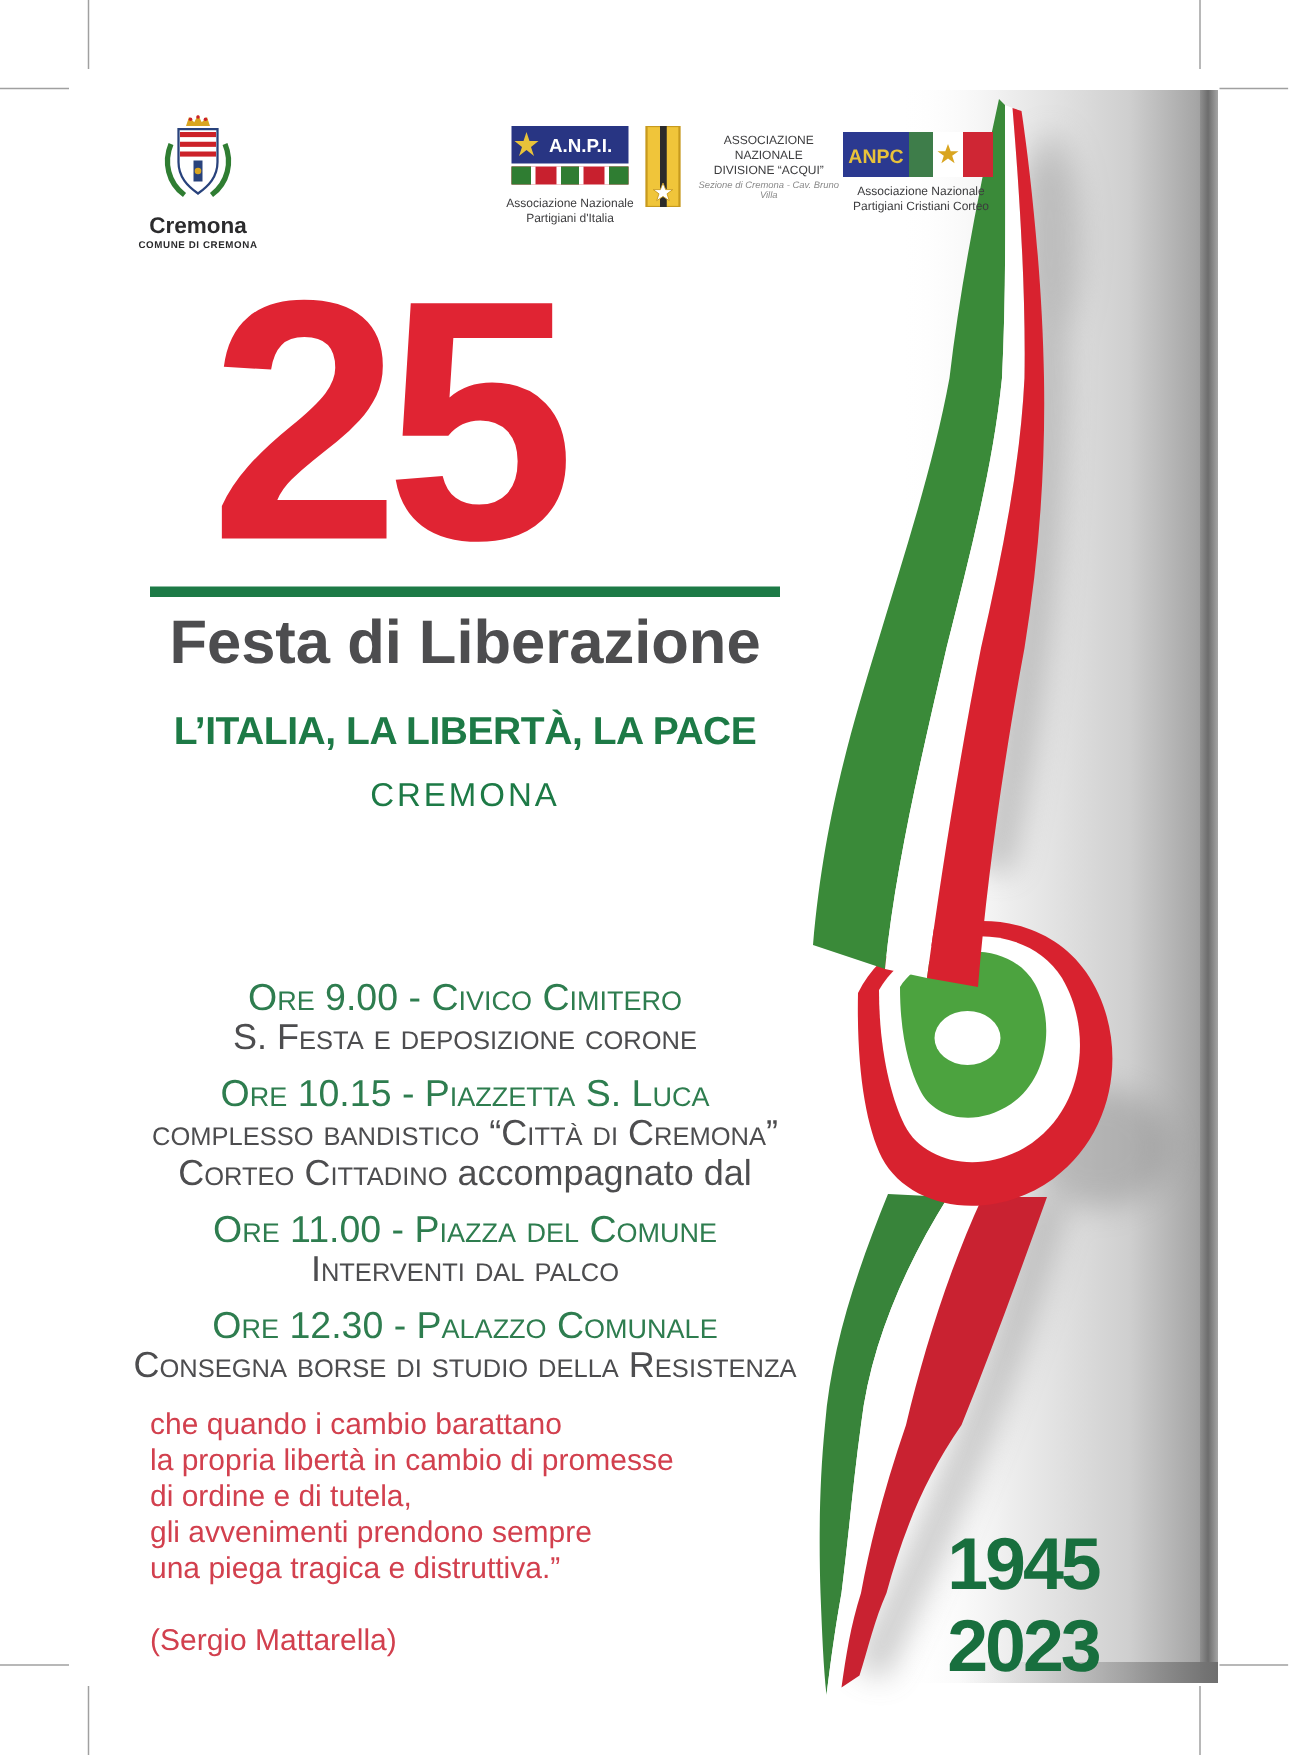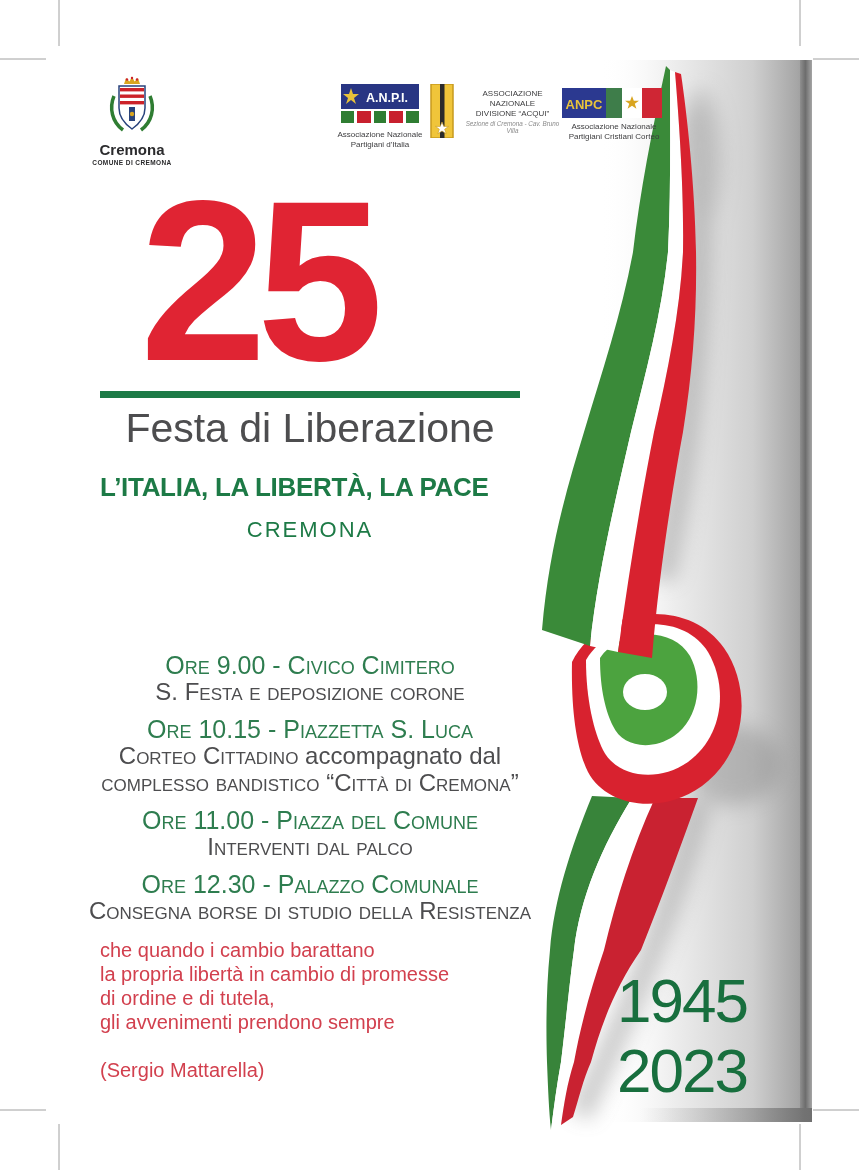--- a/index.html
+++ b/index.html
@@ -17,38 +17,38 @@
   .logo-acqui .atext{flex:1;}
   .logo-acqui .a1,.logo-acqui .a2{font-size:8px;line-height:1.25;color:#3c3c3e;}
   .logo-acqui .a3{font-size:6.3px;font-style:italic;color:#8a8a8a;margin-top:1px;}
   .logo-anpc{left:556px;top:88px;width:116px;}
 
   
   .title-block{position:absolute;left:100px;top:188px;width:420px;}
   .day{font-size:228px;font-weight:700;color:#e02433;line-height:.82;letter-spacing:-10px;margin-left:40px;}
   .month{font-size:106px;font-weight:700;color:#1d7a46;line-height:.95;letter-spacing:-1px;margin-top:2px;}
   .rule{height:7px;background:#1d7a46;margin-top:16px;}
-  .festa{font-size:41px;font-weight:400;color:#4d4d4f;text-align:center;margin-top:7px;}
-  .headline{font-size:26px;font-weight:700;color:#1d7a46;text-align:left;margin-top:20px;letter-spacing:-.3px;}
+  .festa{font-size:41px;font-weight:700;color:#4d4d4f;text-align:center;margin-top:7px;}
+  .headline{font-size:26px;font-weight:700;color:#1d7a46;text-align:center;margin-top:20px;letter-spacing:-.3px;}
   .city{font-size:22px;color:#1d7a46;text-align:center;margin-top:14px;letter-spacing:2px;}
 
   
   .schedule{position:absolute;left:60px;top:651px;width:500px;text-align:center;}
   .sch-item{margin-bottom:9px;}
   .sch-h{font-size:25px;color:#2e7d4f;font-variant:small-caps;line-height:1.12;}
   .sch-d{font-size:24px;color:#4d4d4f;line-height:1.12;}
   .sc{font-variant:small-caps;}
 
   
   .quote{position:absolute;left:100px;top:938px;width:440px;color:#d2404e;font-size:20px;line-height:1.2;}
   .quote .author{margin-top:24px;}
 
   
-  .years{position:absolute;left:598px;top:966px;width:168px;text-align:center;
-         color:#186f3e;font-weight:400;font-size:62px;line-height:1.13;letter-spacing:-2px;}
+  .years{position:absolute;left:598px;top:1016px;width:168px;text-align:center;
+         color:#186f3e;font-weight:700;font-size:49px;line-height:1.13;letter-spacing:-2px;}
 </style>
 </head>
 <body>
 
 <div class="canvas">
 
   <svg id="art" viewBox="0 0 859 1170" aria-hidden="true">
     <defs>
       <linearGradient id="gSheet" x1="0" y1="0" x2="1" y2="0">
         <stop offset="0" stop-color="#ffffff" stop-opacity="0"></stop>
@@ -192,38 +192,39 @@
     <div class="city">CREMONA</div>
   </div>
 
   <div class="schedule">
     <div class="sch-item">
       <div class="sch-h">Ore 9.00 - Civico Cimitero</div>
       <div class="sch-d sc">S. Festa e deposizione corone</div>
     </div>
     <div class="sch-item">
       <div class="sch-h">Ore 10.15 - Piazzetta S. Luca</div>
+      <div class="sch-d sc">complesso bandistico “Città di Cremona”</div>
       <div class="sch-d"><span class="sc">Corteo Cittadino</span><span> accompagnato dal</span></div>
-      <div class="sch-d sc">complesso bandistico “Città di Cremona”</div>
     </div>
     <div class="sch-item">
       <div class="sch-h">Ore 11.00 - Piazza del Comune</div>
       <div class="sch-d sc">Interventi dal palco</div>
     </div>
     <div class="sch-item">
       <div class="sch-h">Ore 12.30 - Palazzo Comunale</div>
       <div class="sch-d sc">Consegna borse di studio della Resistenza</div>
     </div>
   </div>
 
   <div class="quote">
     <div>che quando i cambio barattano</div>
     <div>la propria libertà in cambio di promesse</div>
     <div>di ordine e di tutela,</div>
     <div>gli avvenimenti prendono sempre</div>
+    <div>una piega tragica e distruttiva.”</div>
     <div class="author">(Sergio Mattarella)</div>
   </div>
 
   <div class="years">
     <div>1945</div>
     <div>2023</div>
   </div>
 
 </div>
 

